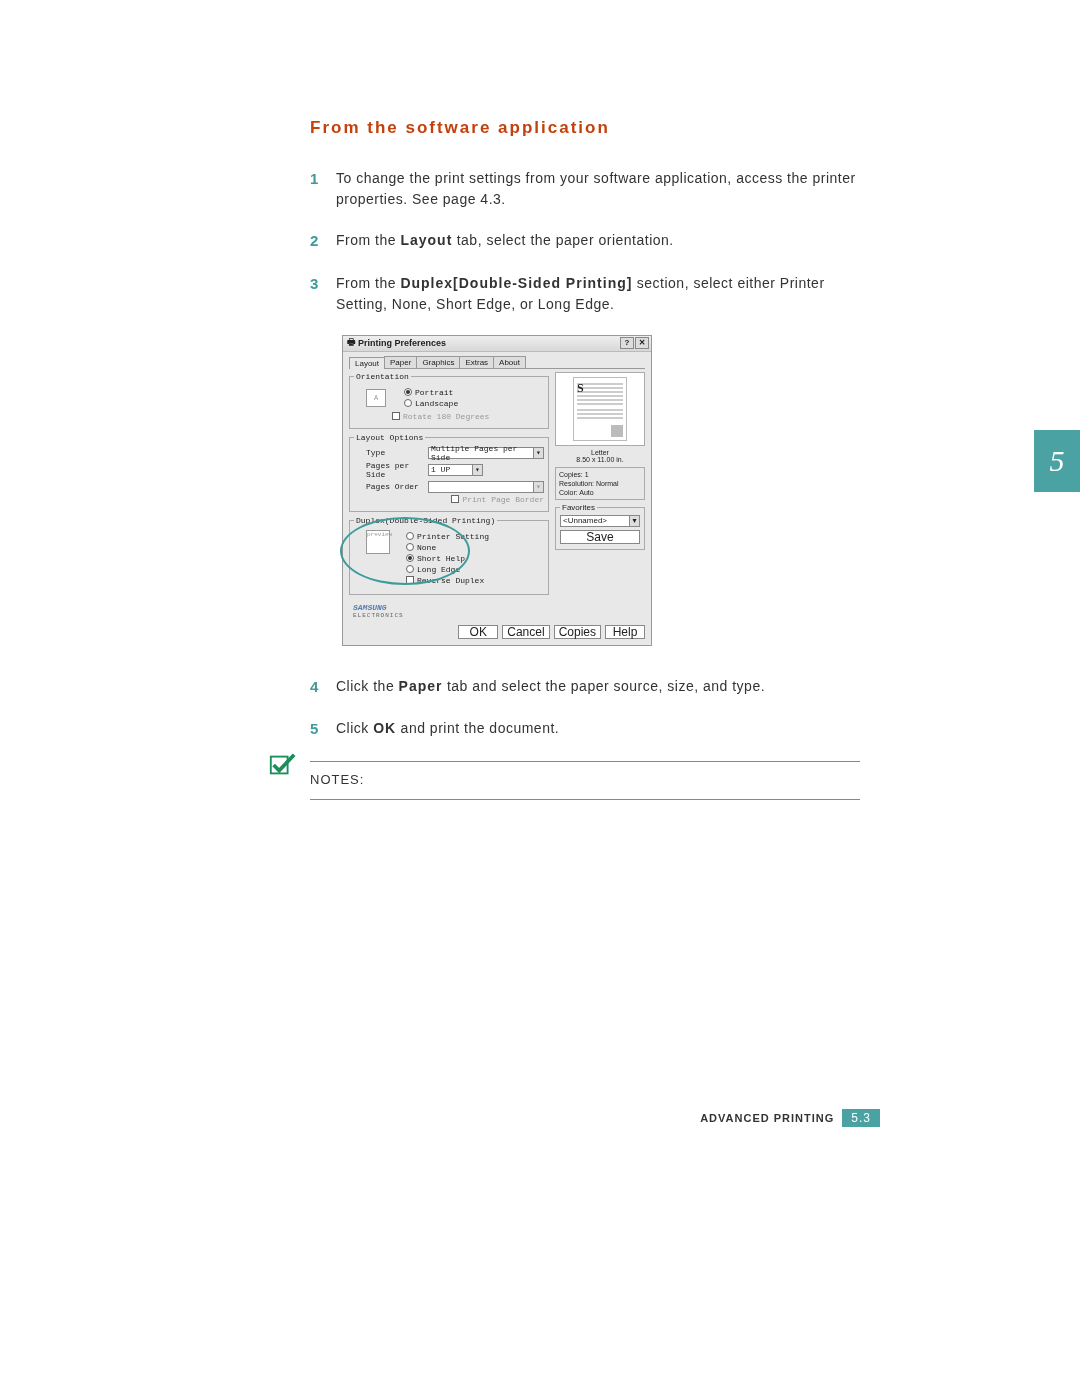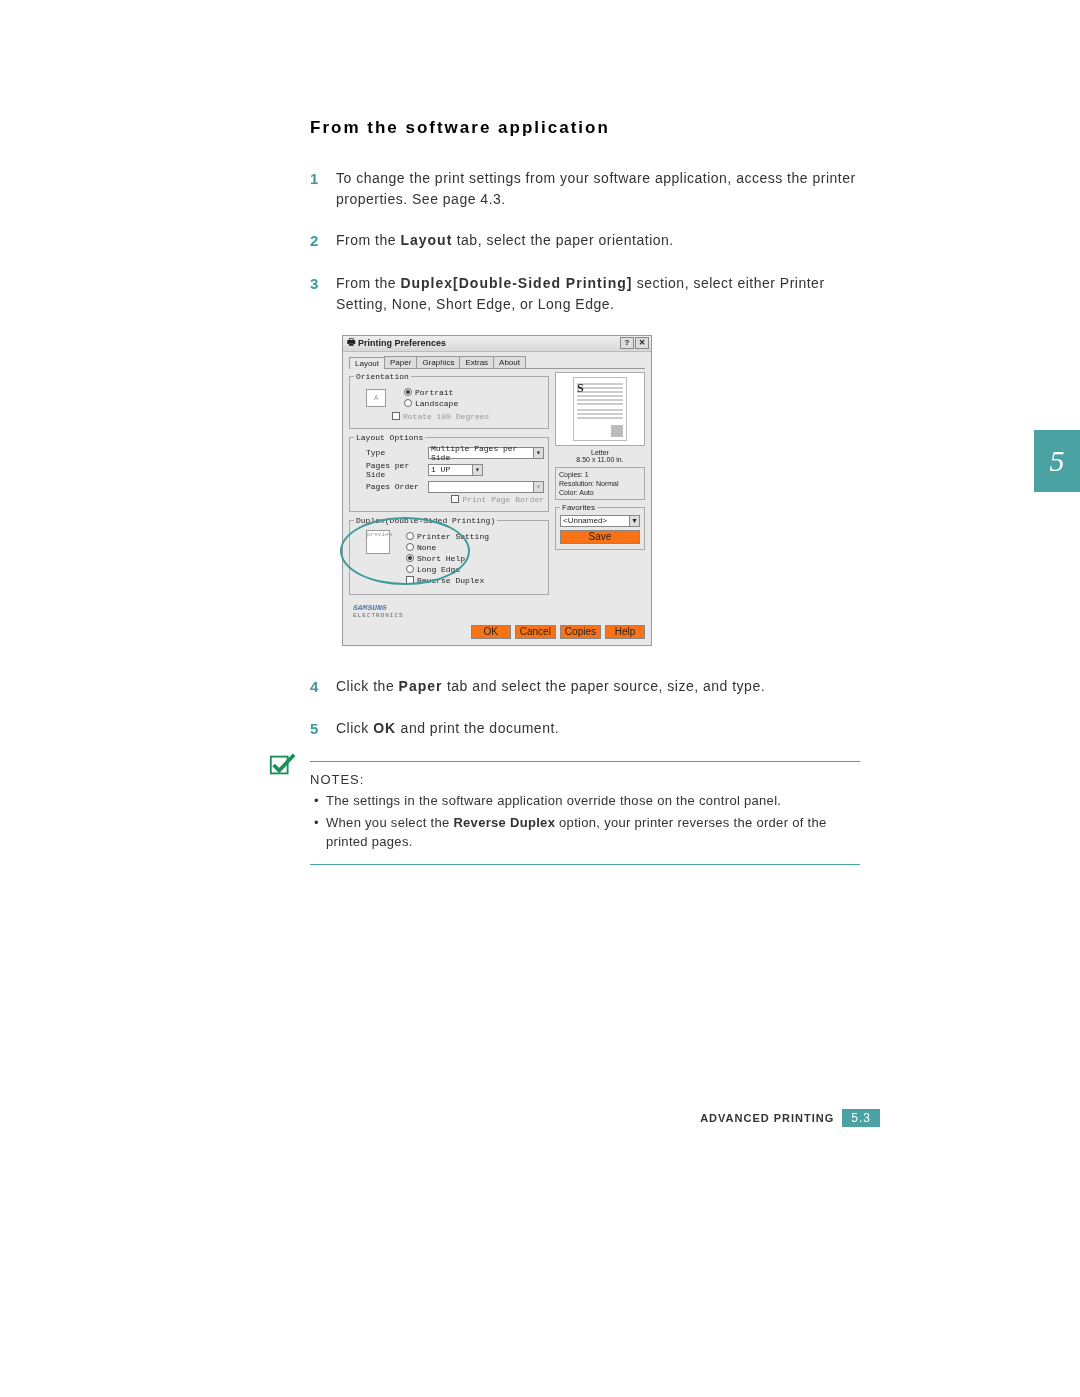--- a/index.html
+++ b/index.html
@@ -14,21 +14,21 @@
   .page {
     position: absolute;
     left: 310px;
     top: 118px;
     width: 550px;
   }
   .heading {
     font-size: 17px;
     font-weight: bold;
     letter-spacing: 2px;
-    color: #000000;
+    color: #c2410c;
     margin-bottom: 30px;
   }
   .step {
     display: flex;
     margin-bottom: 20px;
     font-size: 14px;
     line-height: 1.5;
     letter-spacing: 0.5px;
   }
   .step-num {
@@ -152,22 +152,22 @@
   .preview-page {
     width: 54px; height: 64px; border: 1px solid #bbb; margin: 0 auto;
     padding: 3px;
   }
   .pS { font-family: Georgia, serif; font-size: 12px; font-weight: bold; float:left; margin-right:3px;}
   .pline { height: 2px; background: #ccc; margin: 2px 0; }
   .pblock { width: 12px; height: 12px; background: #bbb; float: right; margin-top: 4px;}
   .info { font-size: 7px; text-align:center; margin: 2px 0 4px; }
   .info2 { font-size: 7px; border:1px solid #aaa; padding:2px 3px; margin-bottom:3px; line-height:1.3;}
   .btn {
-    border: 1px solid #888; background: #f97316; height: 14px;
-    min-width: 40px; font-size: 10px; display:flex; align-items:center;
+    border: 1px solid #888; background: #ffffff; height: 14px;
+    min-width: 40px; font-size: 12px; display:flex; align-items:center;
     justify-content:center; padding: 0 4px;
   }
   .btnrow { display:flex; gap:4px; justify-content:flex-end; margin-top:4px;}
   .brand { font-size: 8px; font-weight:bold; color:#5a7fb0; font-style:italic; padding: 4px 0 2px 4px;}
   .brand small { font-size:6px; font-weight:normal; color:#666; display:block; font-style:normal; letter-spacing:1px;}
   .relwrap { position: relative; }
 
   
   .notes-wrap {
     position: relative;
@@ -390,26 +390,20 @@
   </div>
 
   <div class="notes-wrap">
     <svg class="check-icon" viewBox="0 0 30 30">
       <rect x="3" y="6" width="18" height="18" fill="none" stroke="#1a8f5a" stroke-width="2"></rect>
       <path d="M6 15 L12 21 L28 4" fill="none" stroke="#1a8f5a" stroke-width="4"></path>
     </svg>
     <hr class="hr">
     <div class="notes-body">
       <span class="cap">NOTES:</span>
-      <ul>
-        <li>The settings in the software application override those on the control panel.</li>
-        <li>
-          <span>When you select the </span><b>Reverse Duplex</b><span> option, your printer reverses the order of the printed pages.</span>
-        </li>
-      </ul>
     </div>
     <hr class="hr">
   </div>
 </div>
 
 <div class="footer">
   <span class="footer-label">ADVANCED PRINTING</span>
   <span class="footer-badge">5.3</span>
 </div>
 

